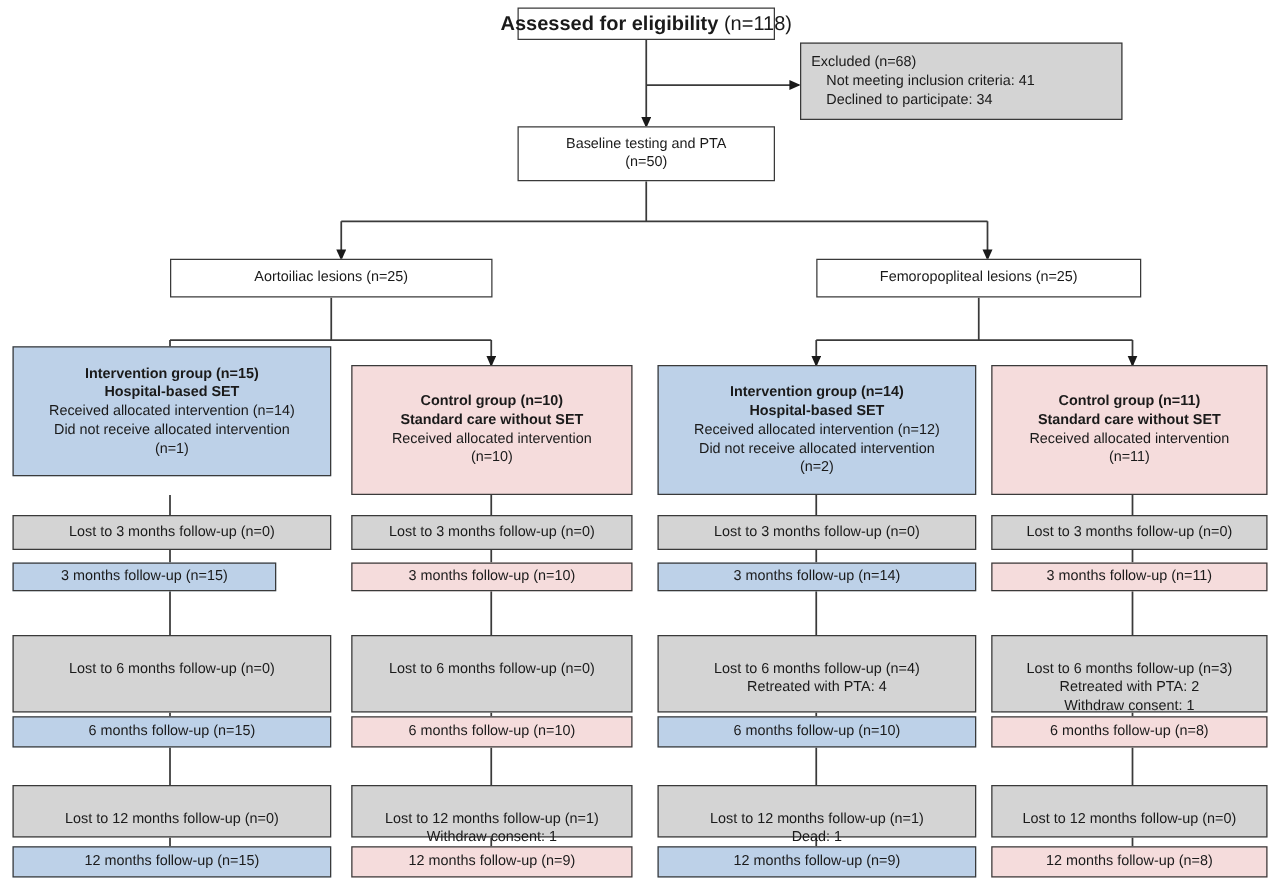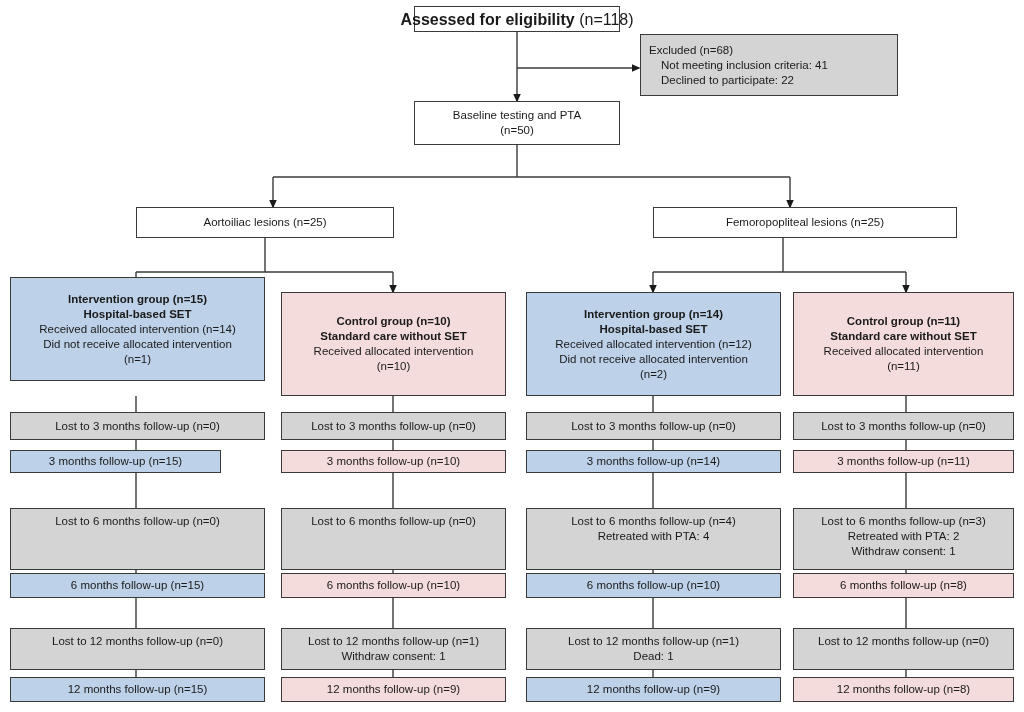--- a/index.html
+++ b/index.html
@@ -35,21 +35,21 @@
     display: flex;
     flex-direction: column;
     align-items: center;
     justify-content: center;
     text-align: center;
     font-size: 11.5px;
     line-height: 15px;
     background: #ffffff;
     z-index: 2;
   }
-  .box.align-top { justify-content: flex-start; padding-top: 5px; }
+  .box.align-top { justify-content: flex-start; padding-top: 19px; }
   .box.align-left { align-items: flex-start; text-align: left; padding-left: 8px; }
   .box .line { display: block; white-space: nowrap; }
   .box .line.bold { font-weight: bold; }
   .fill-white { background: #ffffff; }
   .fill-gray  { background: #d4d4d4; }
   .fill-blue  { background: #bdd1e8; }
   .fill-pink  { background: #f5dcdc; }
   .box.top-head { font-size: 16px; }
 </style>
 </head>
@@ -114,32 +114,32 @@
     </g>
   </svg>
 
   <div class="box fill-white top-head" style="left:414px; top:6px; width:206px; height:26px;">
     <span class="line"><b>Assessed for eligibility</b><span> (n=118)</span></span>
   </div>
 
   <div class="box fill-gray align-left" style="left:640px; top:34px; width:258px; height:62px; justify-content:center;">
     <span class="line">Excluded (n=68)</span>
     <span class="line" style="padding-left:12px;">Not meeting inclusion criteria: 41</span>
-    <span class="line" style="padding-left:12px;">Declined to participate: 22</span>
+    <span class="line" style="padding-left:12px;">Declined to participate: 34</span>
   </div>
 
   <div class="box fill-white" style="left:414px; top:101px; width:206px; height:44px;">
     <span class="line">Baseline testing and PTA</span>
     <span class="line">(n=50)</span>
   </div>
 
   <div class="box fill-white" style="left:136px; top:207px; width:258px; height:31px;">
     <span class="line">Aortoiliac lesions (n=25)</span>
   </div>
-  <div class="box fill-white" style="left:653px; top:207px; width:304px; height:31px;">
+  <div class="box fill-white" style="left:653px; top:207px; width:260px; height:31px;">
     <span class="line">Femoropopliteal lesions (n=25)</span>
   </div>
 
   <div class="box fill-blue" style="left:10px; top:277px; width:255px; height:104px;">
     <span class="line bold">Intervention group (n=15)</span>
     <span class="line bold">Hospital-based  SET</span>
     <span class="line">Received allocated intervention (n=14)</span>
     <span class="line">Did not receive allocated intervention</span>
     <span class="line">(n=1)</span>
   </div>

